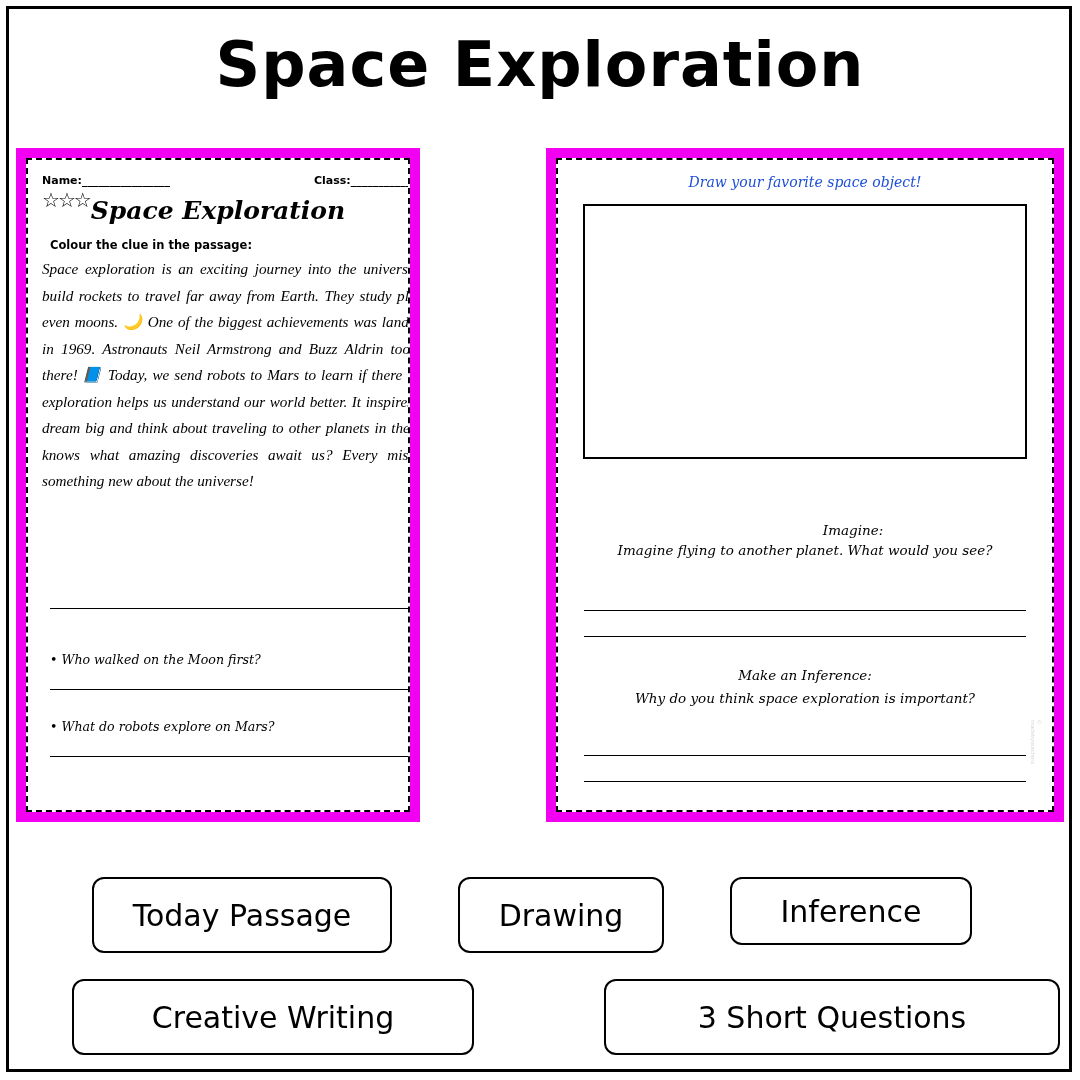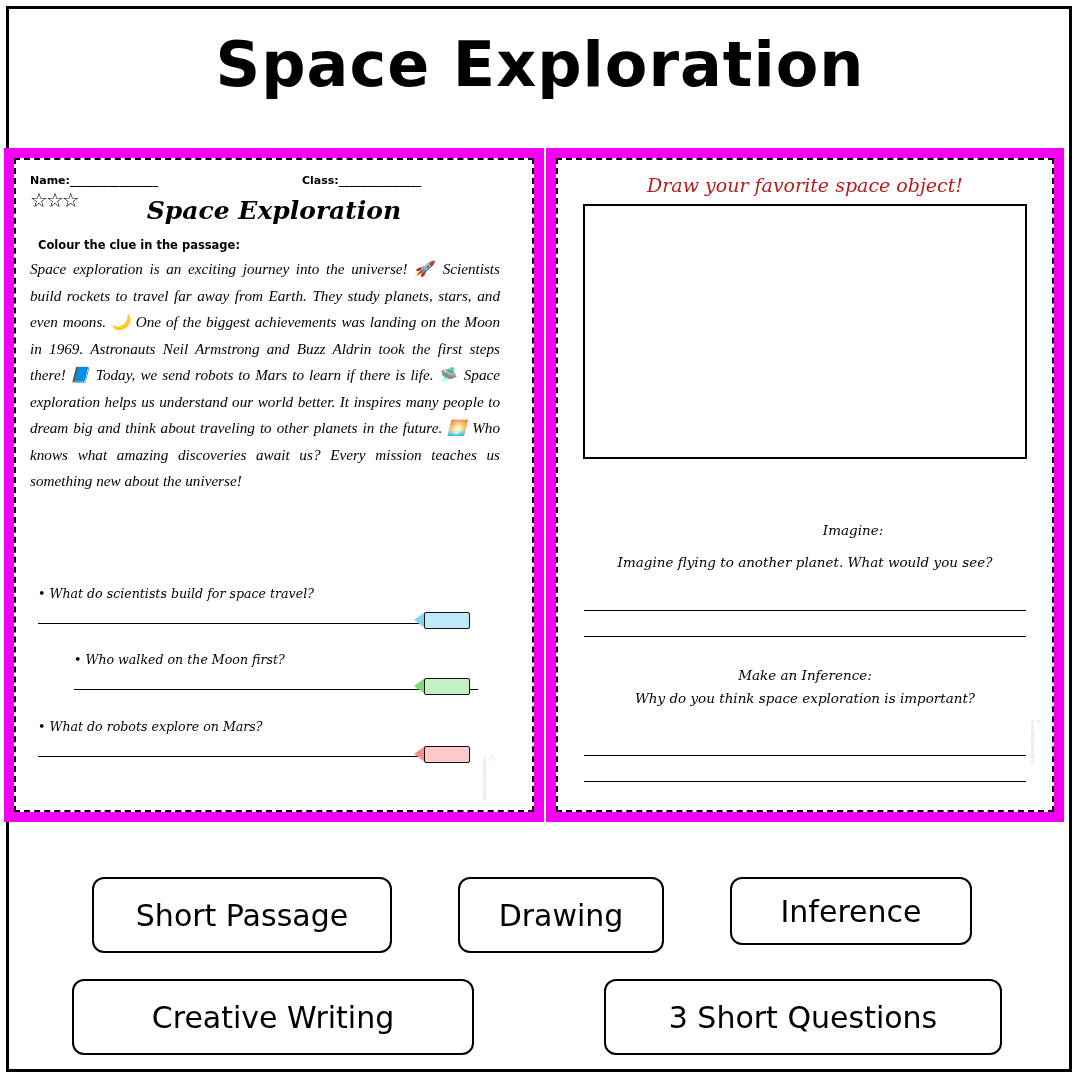--- a/index.html
+++ b/index.html
@@ -42,21 +42,21 @@
   }
   .sheet-inner {
     width: 100%;
     height: 100%;
     background: #ffffff;
     border: 2px dashed #000;
     box-sizing: border-box;
     position: relative;
     overflow: hidden;
   }
-  #sheet-left  { left: 4px;  top: 148px; width: 540px; height: 674px; }
+  #sheet-left  { left: 16px;  top: 148px; width: 404px; height: 674px; }
   #sheet-right { left: 546px; top: 148px; width: 518px; height: 674px; }
 
   
   .lbl-row {
     position: absolute;
     top: 14px;
     font-family: "DejaVu Sans", sans-serif;
     font-size: 11px;
     font-weight: 700;
     color: #000;
@@ -107,21 +107,21 @@
     font-style: italic;
     font-size: 12.6px;
     color: #000;
   }
   .q-line {
     margin-top: 22px;
     border-bottom: 1.4px solid #000;
     width: 404px;
   }
   #q1 { top: 426px; }
-  #q2 { top: 492px; margin-left: 36px; }
+  #q2 { top: 492px; }
   #q3 { top: 559px; }
 
   
   .crayon { position: absolute; width: 56px; height: 17px; }
   .crayon .body {
     position: absolute; left: 10px; top: 0;
     width: 46px; height: 17px;
     border: 1.4px solid #111;
     border-radius: 2px;
     box-sizing: border-box;
@@ -155,22 +155,22 @@
   #wm-right { left: 484px; top: 560px; }
 
   
   .draw-prompt {
     position: absolute;
     left: 0; top: 14px;
     width: 100%;
     text-align: center;
     font-family: "DejaVu Serif", serif;
     font-style: italic;
-    font-size: 19px;
-    color: #b91c1c;
+    font-size: 14px;
+    color: #1d4ed8;
   }
   .draw-box {
     position: absolute;
     left: 25px; top: 44px;
     width: 444px; height: 255px;
     border: 2.4px solid #000;
     box-sizing: border-box;
     background: #fff;
   }
   .section-head {
@@ -192,21 +192,21 @@
     font-style: italic;
     font-size: 13.5px;
     color: #000;
   }
   .answer-lines { position: absolute; left: 26px; width: 442px; }
   .answer-lines .ln {
     border-bottom: 1.4px solid #000;
     height: 25px;
   }
   #imagine-head { top: 362px; padding-left: 48px; }
-  #imagine-sub  { top: 394px; }
+  #imagine-sub  { top: 382px; }
   #imagine-lines { top: 425px; }
   #inference-head { top: 507px; }
   #inference-sub  { top: 530px; }
   #inference-lines { top: 570px; }
 
   
   .tag {
     position: absolute;
     border: 2.5px solid #000;
     border-radius: 12px;
@@ -216,21 +216,21 @@
     justify-content: center;
     font-family: "DejaVu Sans", sans-serif;
     font-size: 30px;
     color: #000;
     box-sizing: border-box;
   }
   #tag-0 { left: 92px;  top: 877px; width: 300px; height: 76px; }
   #tag-1 { left: 458px; top: 877px; width: 206px; height: 76px; }
   #tag-2 { left: 730px; top: 877px; width: 242px; height: 68px; }
   #tag-3 { left: 72px;  top: 979px; width: 402px; height: 76px; }
-  #tag-4 { left: 604px; top: 979px; width: 398px; height: 76px; }
+  #tag-4 { left: 604px; top: 979px; width: 456px; height: 76px; }
 </style>
 </head>
 <body>
 
 <div class="page-frame"></div>
 
 <div class="main-title">Space Exploration</div>
 
 <div class="sheet" id="sheet-left">
   <div class="sheet-inner">
@@ -240,21 +240,20 @@
 
     <div class="stars">☆☆☆</div>
 
     <div class="sheet-title">Space Exploration</div>
 
     <div class="instruction">Colour the clue in the passage:</div>
 
     <div class="passage">Space exploration is an exciting journey into the universe! 🚀 Scientists build rockets to travel far away from Earth. They study planets, stars, and even moons. 🌙 One of the biggest achievements was landing on the Moon in 1969. Astronauts Neil Armstrong and Buzz Aldrin took the first steps there! 📘 Today, we send robots to Mars to learn if there is life. 🛸 Space exploration helps us understand our world better. It inspires many people to dream big and think about traveling to other planets in the future. 🌅 Who knows what amazing discoveries await us? Every mission teaches us something new about the universe!</div>
 
     <div class="q-block" id="q1">
-      <div class="q-text">• What do scientists build for space travel?</div>
       <div class="q-line"></div>
     </div>
     <div class="q-block" id="q2">
       <div class="q-text">• Who walked on the Moon first?</div>
       <div class="q-line"></div>
     </div>
     <div class="q-block" id="q3">
       <div class="q-text">• What do robots explore on Mars?</div>
       <div class="q-line"></div>
     </div>
@@ -293,17 +292,17 @@
     <div class="section-sub" id="inference-sub">Why do you think space exploration is important?</div>
     <div class="answer-lines" id="inference-lines">
       <div class="ln"></div>
       <div class="ln"></div>
     </div>
 
     <div class="watermark" id="wm-right">© madebyteachers</div>
   </div>
 </div>
 
-<div class="tag" id="tag-0">Short Passage</div>
+<div class="tag" id="tag-0">Today Passage</div>
 <div class="tag" id="tag-1">Drawing</div>
 <div class="tag" id="tag-2">Inference</div>
 <div class="tag" id="tag-3">Creative Writing</div>
 <div class="tag" id="tag-4">3 Short Questions</div>
 
 </body></html>

